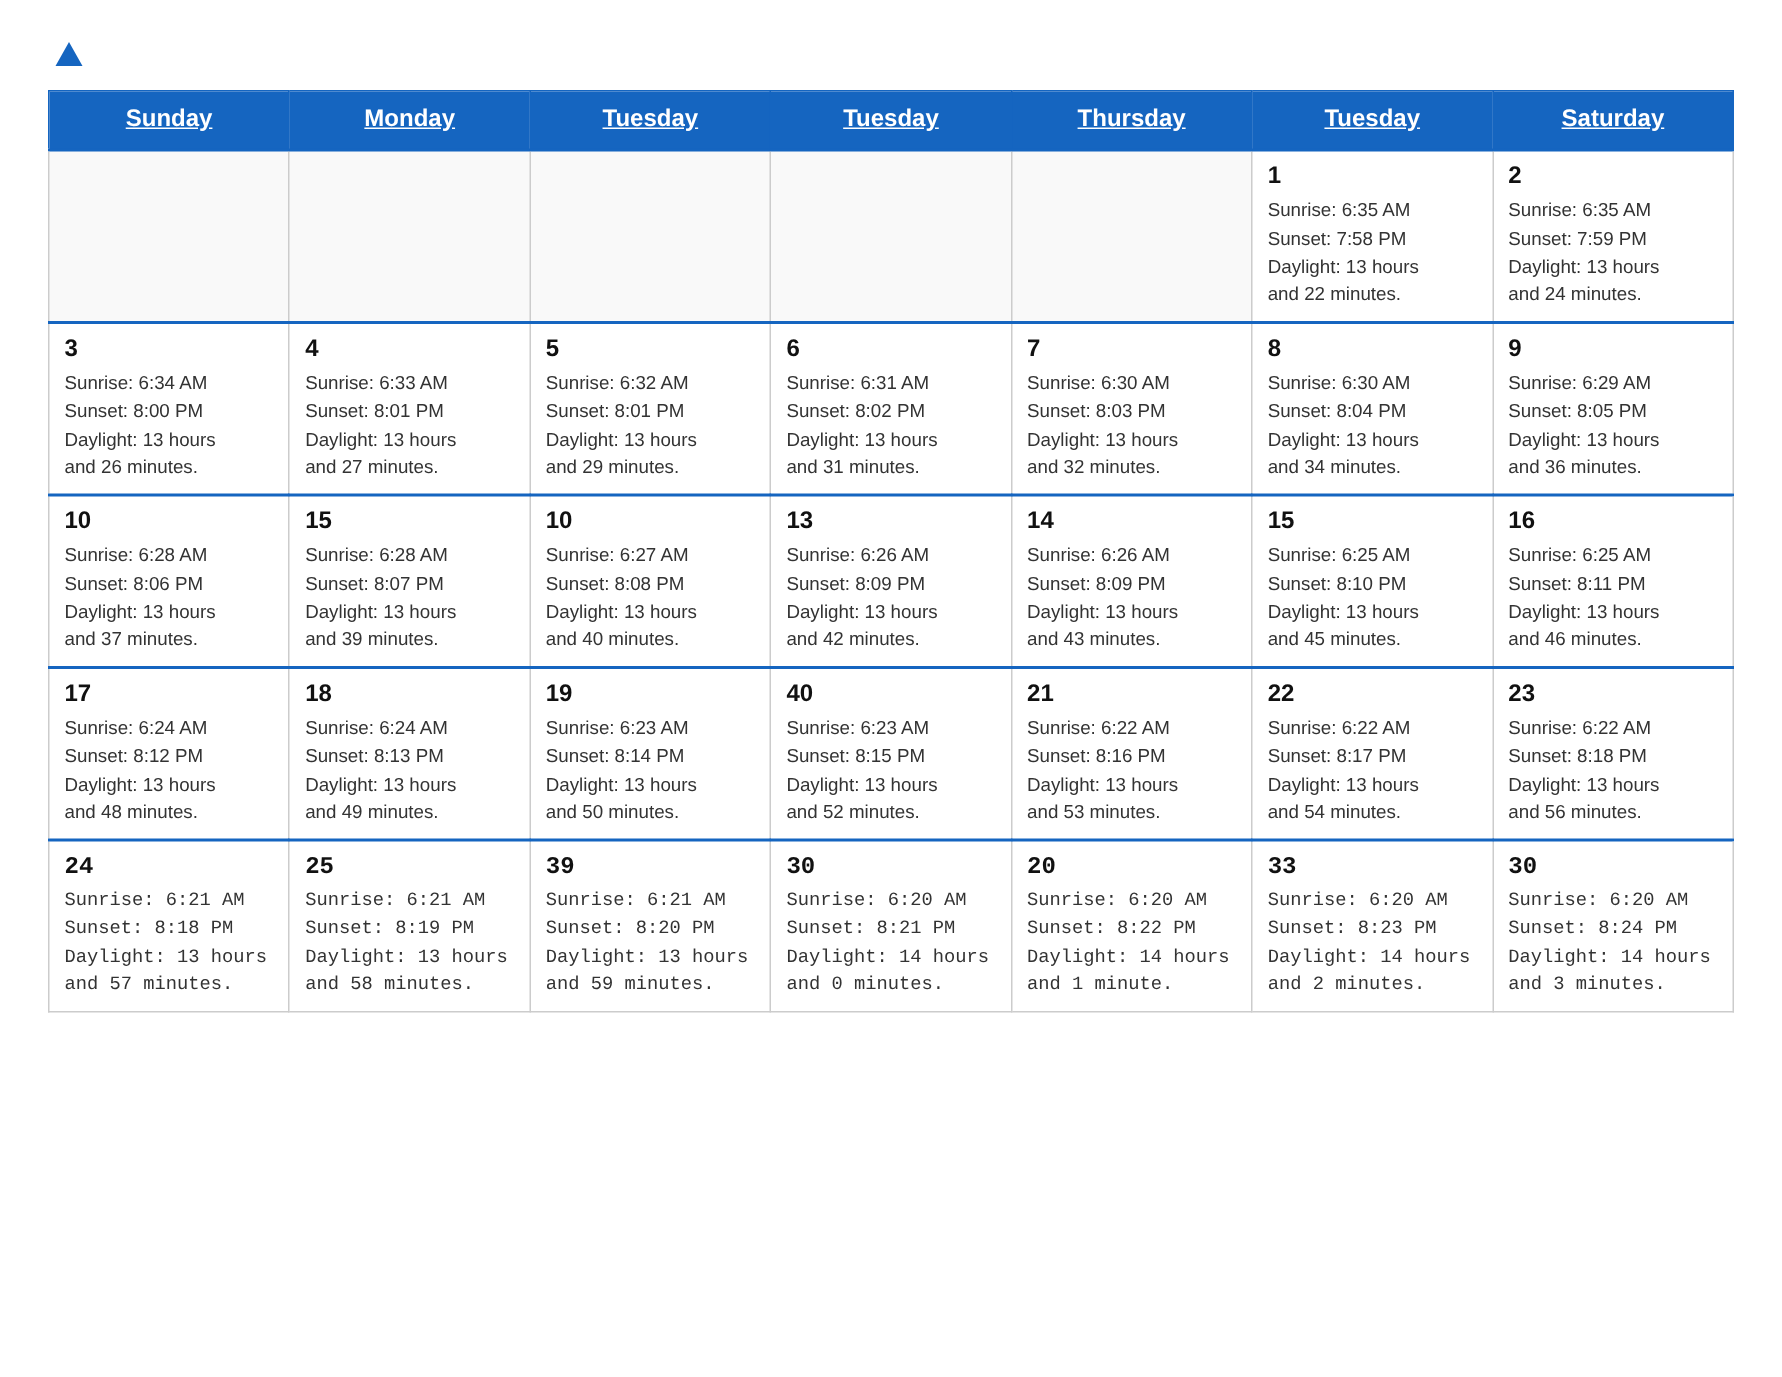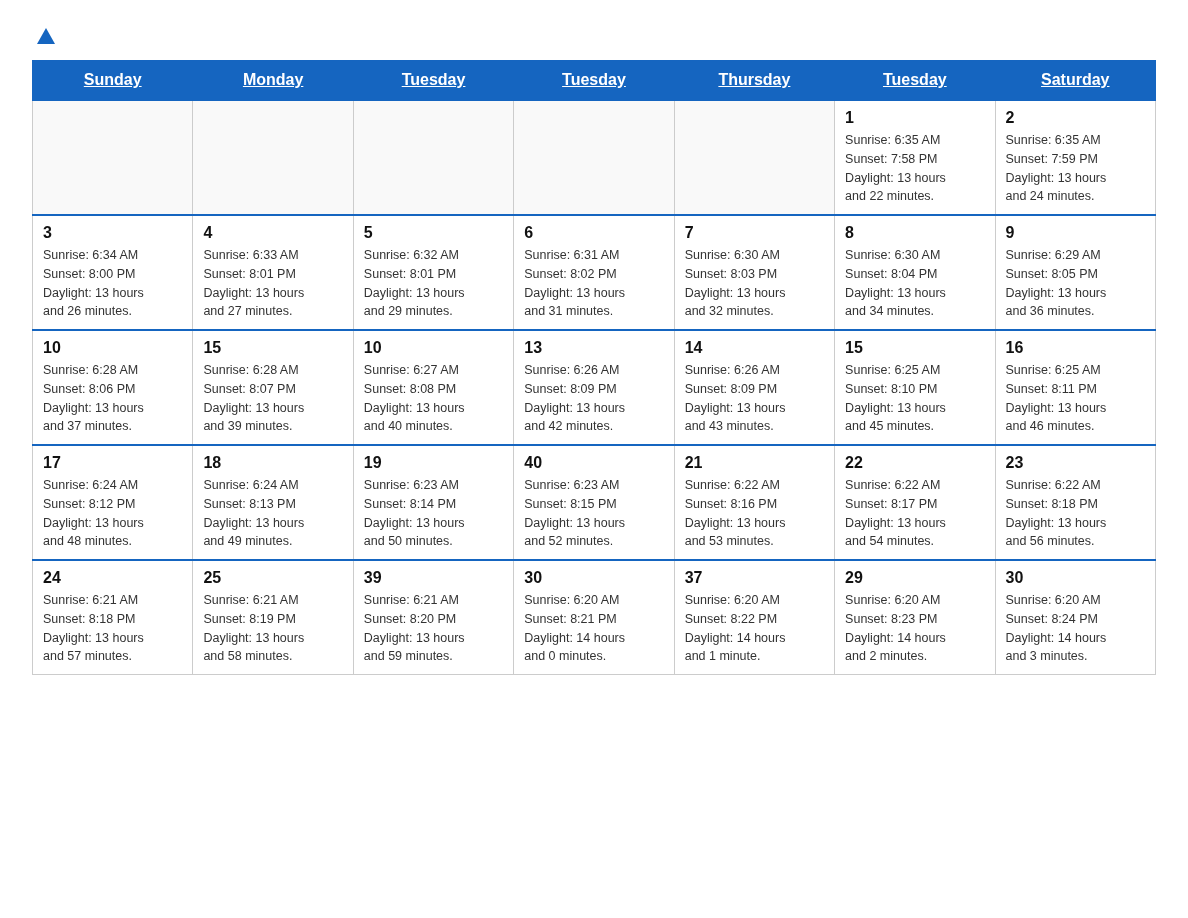--- a/index.html
+++ b/index.html
@@ -88,20 +88,21 @@
     .day-info {
       font-size: 12.5px;
       color: #333;
       line-height: 1.5;
     }
     .empty-cell {
       background: #f9f9f9;
     }
     .calendar tbody tr:last-child {
       border-bottom: none;
+      font-family: Liberation Mono, monospace;
     }
   </style>
 </head>
 <body>
 
 <div class="header">
   <div class="logo-block">
     <div class="logo-row1">
       <span class="logo-text-general"></span>
       <svg width="22" height="22" viewBox="0 0 22 22" style="margin-left:3px; margin-top:2px;">
@@ -245,25 +246,25 @@
         </td>
         <td>
           <span class="day-number">39</span>
           <div class="day-info">Sunrise: 6:21 AM<br>Sunset: 8:20 PM<br>Daylight: 13 hours<br>and 59 minutes.</div>
         </td>
         <td>
           <span class="day-number">30</span>
           <div class="day-info">Sunrise: 6:20 AM<br>Sunset: 8:21 PM<br>Daylight: 14 hours<br>and 0 minutes.</div>
         </td>
         <td>
-          <span class="day-number">37</span>
+          <span class="day-number">20</span>
           <div class="day-info">Sunrise: 6:20 AM<br>Sunset: 8:22 PM<br>Daylight: 14 hours<br>and 1 minute.</div>
         </td>
         <td>
-          <span class="day-number">29</span>
+          <span class="day-number">33</span>
           <div class="day-info">Sunrise: 6:20 AM<br>Sunset: 8:23 PM<br>Daylight: 14 hours<br>and 2 minutes.</div>
         </td>
         <td>
           <span class="day-number">30</span>
           <div class="day-info">Sunrise: 6:20 AM<br>Sunset: 8:24 PM<br>Daylight: 14 hours<br>and 3 minutes.</div>
         </td>
       </tr>
     </tbody>
 </table>
 

